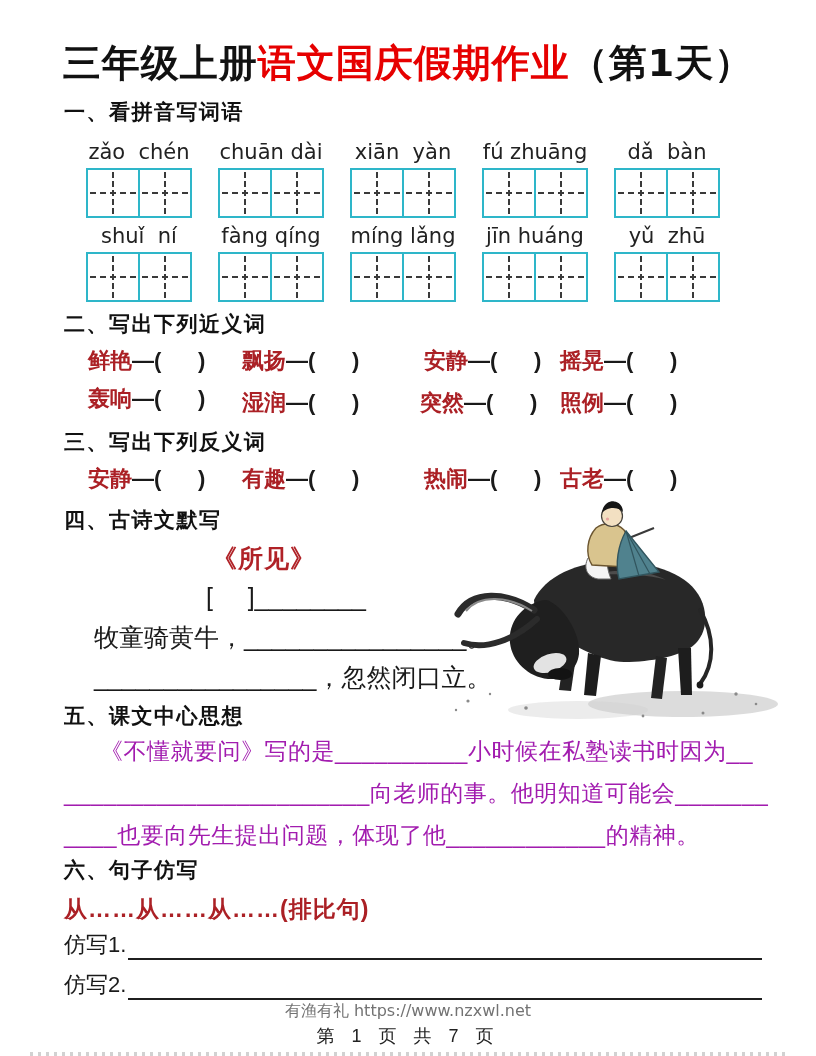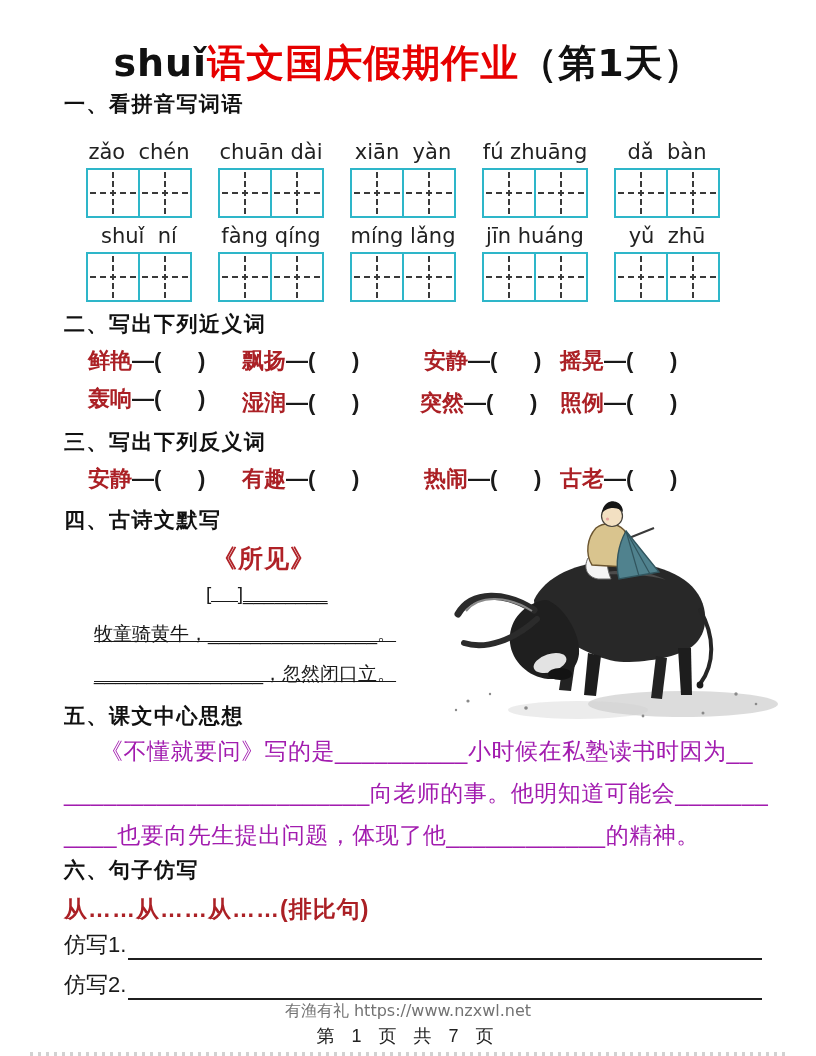--- a/index.html
+++ b/index.html
@@ -46,21 +46,21 @@
     border-top:2px dashed #3a3a3a; margin-top:-1px;
   }
 
   
   .pair { position:absolute; font-size:22px; white-space:pre; }
   .pair .word { color:#ab2025; font-weight:bold; }
   .pair .rest { color:#1a1a1a; font-weight:bold; }
 
   
   .poem-title { position:absolute; font-size:25px; font-weight:bold; color:#b02227; letter-spacing:1px; }
-  .poem-line  { position:absolute; font-size:19px; color:#1a1a1a; white-space:pre;text-decoration:underline; }
+  .poem-line  { position:absolute; font-size:25px; color:#1a1a1a; white-space:pre; }
 
   
   .essay-line { position:absolute; font-size:23px; color:#a21caf; white-space:pre; letter-spacing:0.5px; }
 
   
   .pattern { position:absolute; font-size:23px; font-weight:bold; color:#ab2025; letter-spacing:1px; }
   .copy-row {
     position:absolute; left:64px; right:54px; height:30px;
     display:flex; align-items:flex-end;
   }
@@ -81,23 +81,23 @@
     background:repeating-linear-gradient(90deg,#9a9a9a 0 3px, transparent 3px 8px);
   }
 
   .buffalo { position:absolute; left:438px; top:498px; }
 </style>
 </head>
 <body>
 
 <div class="page">
 
-  <div class="doc-title"><span>shuǐ</span><span class="red">语文国庆假期作业</span><span>（第1天）</span></div>
-
-  <div class="sec-h" style="top:90px">一、看拼音写词语</div>
+  <div class="doc-title"><span>三年级上册</span><span class="red">语文国庆假期作业</span><span>（第1天）</span></div>
+
+  <div class="sec-h" style="top:98px">一、看拼音写词语</div>
 
   <div class="py-row" style="top:138px">
     <div class="py-col">
       <div class="py-label">zǎo  chén</div>
       <div class="grid">
           <div class="cell"></div>
           <div class="cell"></div>
         </div>
     </div>
     <div class="py-col">

